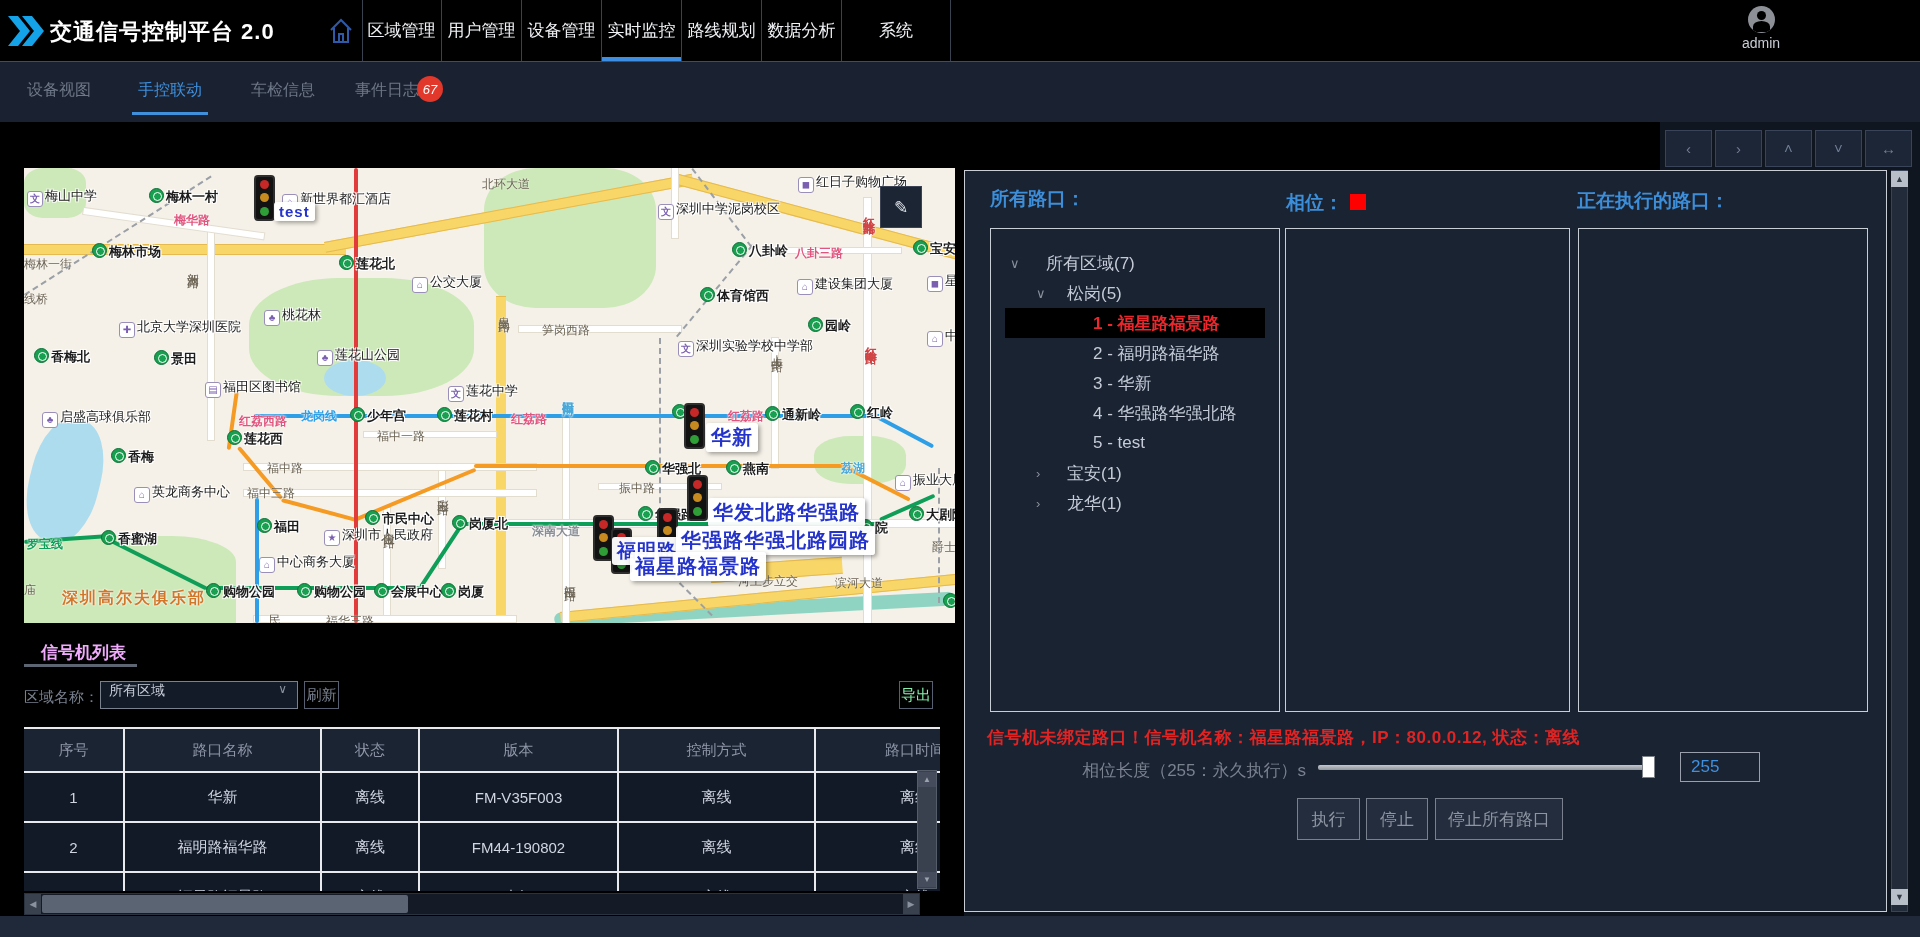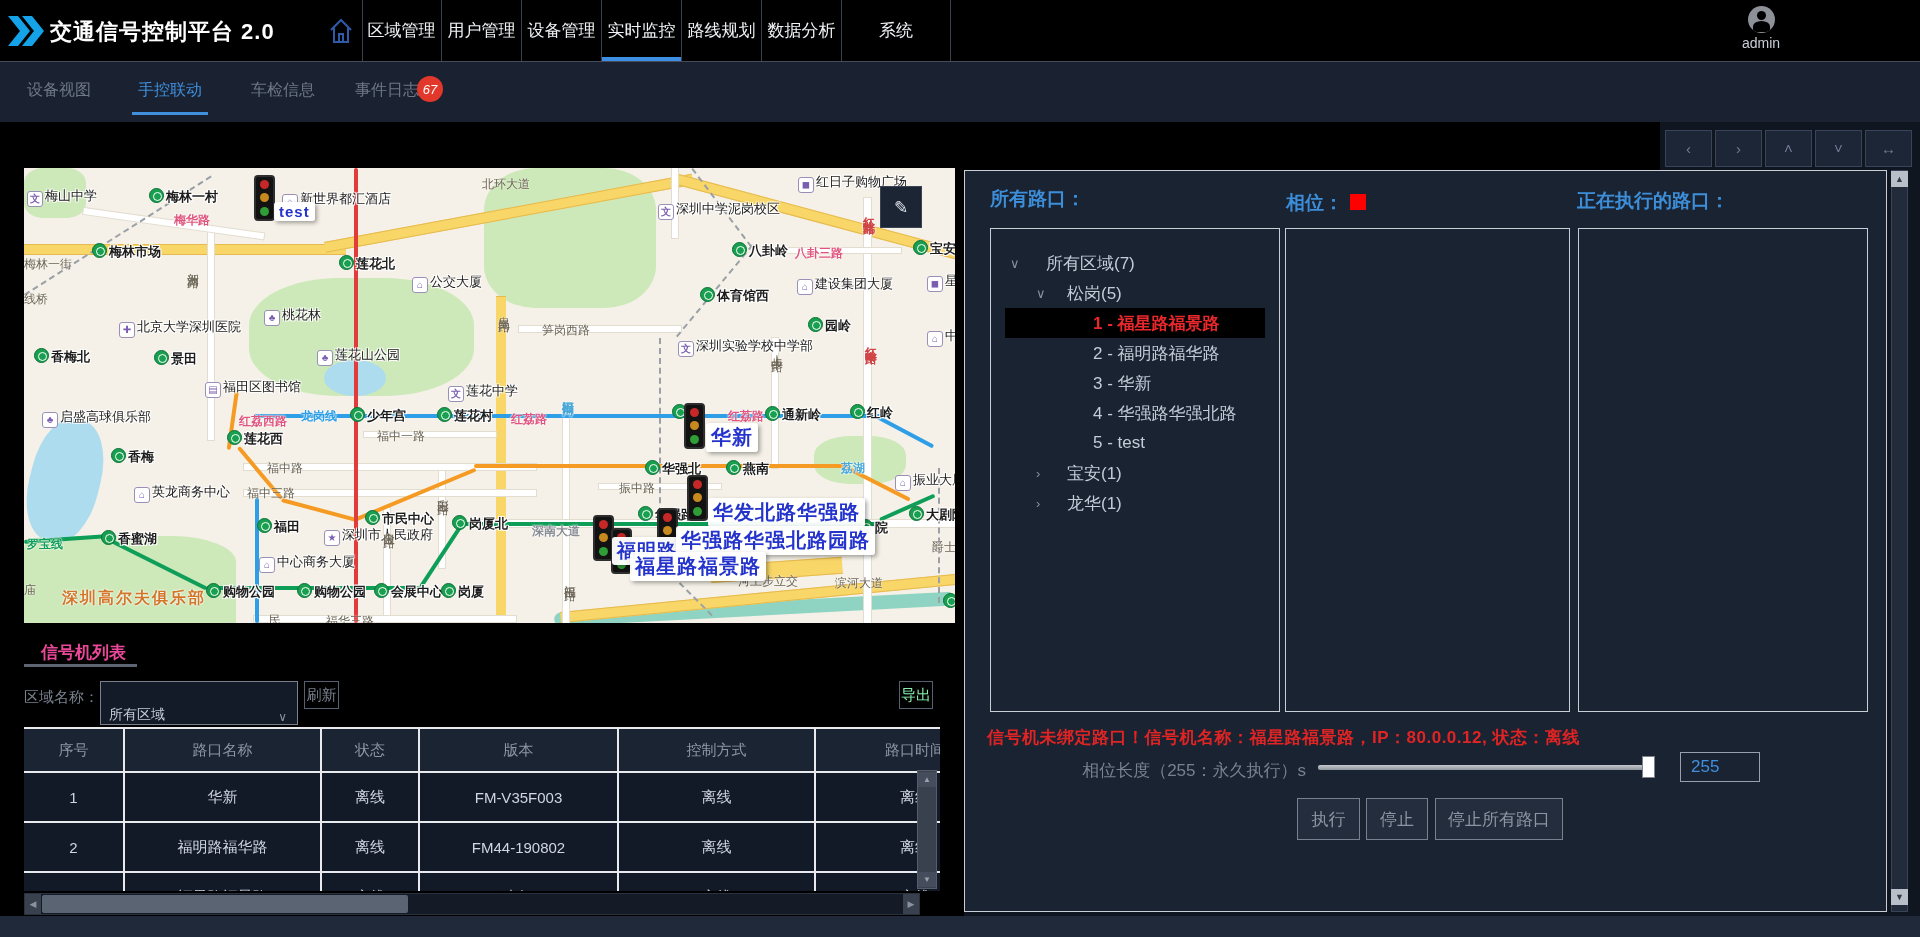--- a/index.html
+++ b/index.html
@@ -53,24 +53,24 @@
   .l-label.vert{writing-mode:vertical-rl;letter-spacing:2px;}
   .l-label.big{font-size:16px;letter-spacing:2px;}
   .tlight{position:absolute;width:17px;height:40px;background:#121212;border:2px solid #2e2e2e;border-radius:4px;display:flex;flex-direction:column;align-items:center;justify-content:space-around;padding:1px 0;}
   .tlight i{width:9px;height:9px;border-radius:50%;display:block;}
   .tlight .r{background:#c62828;}
   .tlight .y{background:#c78a1e;}
   .tlight .g{background:#2f9e36;}
   .slabel{position:absolute;background:rgba(255,255,255,.96);color:#2433cc;font-weight:bold;padding:1px 5px;border-radius:3px;box-shadow:2px 2px 4px rgba(0,0,0,.35);white-space:nowrap;letter-spacing:1px;}
   #map-edit{left:856px;top:18px;width:40px;height:40px;background:#1c2534;border:1px solid #3a4254;color:#dfe3ea;font-size:17px;display:flex;align-items:center;justify-content:center;cursor:pointer;}
   
-  #sl-title{left:41px;top:641px;font-size:17px;font-weight:bold;color:#ec4899;}
+  #sl-title{left:41px;top:641px;font-size:17px;font-weight:bold;color:#f0abfc;}
   #sl-underline{left:24px;top:664px;width:113px;height:3px;background:#5d6573;}
   #region-label{left:24px;top:688px;font-size:15px;color:#79818f;}
-  #region-select{left:100px;top:681px;width:198px;height:44px;background:#141b28;border:1px solid #79818f;color:#c5cbd7;font-size:14px;display:flex;align-items:flex-end;padding-left:8px;box-sizing:border-box;cursor:pointer;}
+  #region-select{left:100px;top:681px;width:198px;height:28px;background:#141b28;border:1px solid #79818f;color:#c5cbd7;font-size:14px;display:flex;align-items:flex-start;padding-left:8px;box-sizing:border-box;cursor:pointer;}
   #region-select .chev{position:absolute;right:10px;color:#8a92a0;font-size:12px;}
   .sm-btn{position:absolute;top:681px;height:28px;background:transparent;border:1px solid #576070;color:#79818f;font-size:15px;display:flex;align-items:center;justify-content:center;cursor:pointer;box-sizing:border-box;}
   
   #tbl{left:24px;top:727px;width:916px;height:162px;overflow:hidden;background:#131a27;border-top:2px solid #e8eaee;}
   .trow{display:flex;border-bottom:2px solid #e8eaee;}
   .trow.head{background:#1b2433;}
   .tcell{flex:none;display:flex;align-items:center;justify-content:center;font-size:15px;color:#cfd5e1;border-right:2px solid #e8eaee;box-sizing:border-box;height:42px;overflow:hidden;}
   .trow.head .tcell{color:#8d95a6;}
   .trow.body .tcell{height:48px;}
   #tbl-vsb{left:917px;top:770px;width:20px;height:119px;background:#39414f;border:1px solid #555d6b;box-sizing:border-box;}

